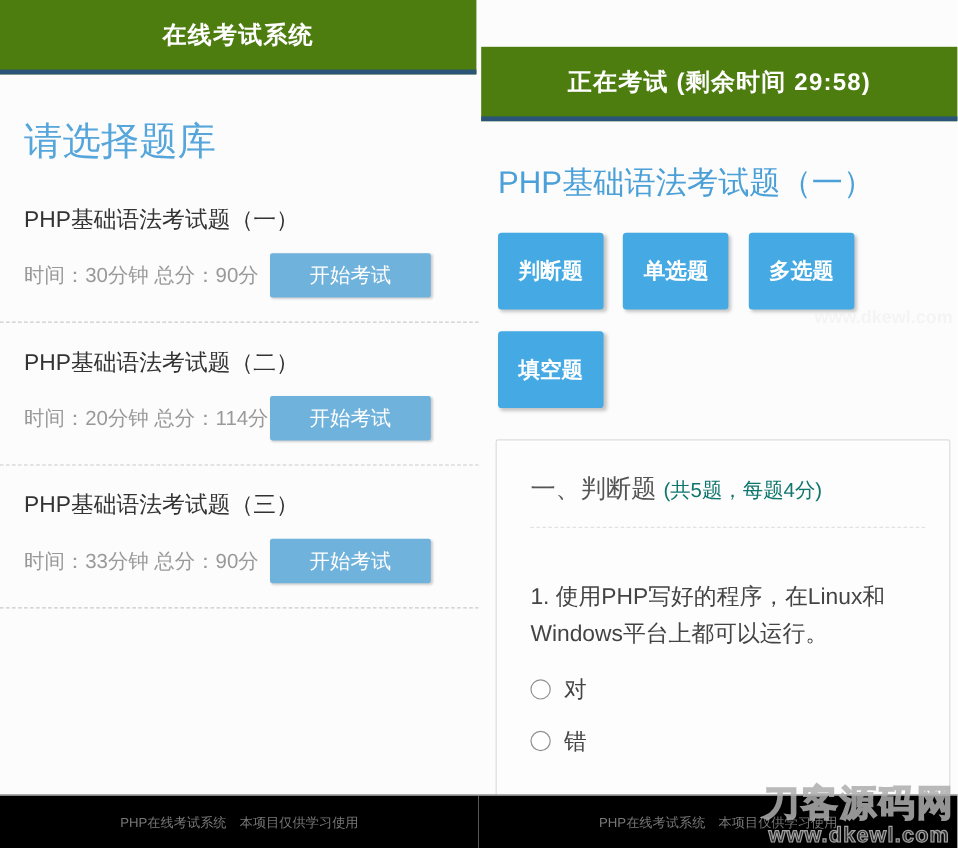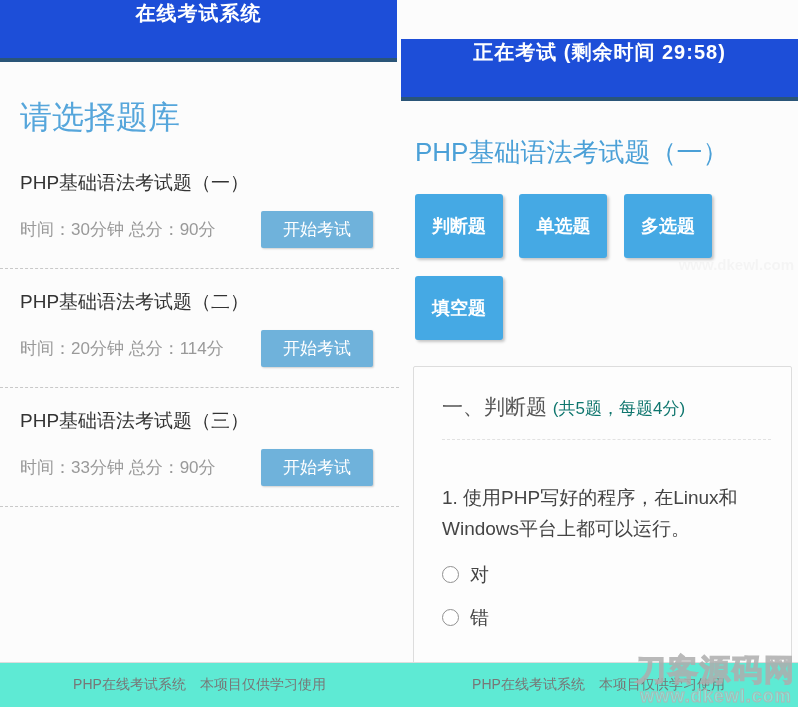--- a/index.html
+++ b/index.html
@@ -3,41 +3,41 @@
 <meta charset="utf-8">
 <style>
   html,body { margin:0; padding:0; }
   body {
     width:798px; height:707px; position:relative; overflow:hidden;
     background:#ffffff; font-family:"Liberation Sans", sans-serif;
   }
   .app { display:flex; width:798px; height:707px; }
   .panel { width:399px; height:707px; position:relative; background:#fcfcfc; overflow:hidden; }
   .hdr {
-    height:58px; background:#1d4ed8; border-bottom:4px solid #2a5578;
-    color:#ffffff; display:flex; align-items:flex-start; justify-content:center;
+    height:58px; background:#4d7c0f; border-bottom:4px solid #2a5578;
+    color:#ffffff; display:flex; align-items:center; justify-content:center;
     font-size:20px; font-weight:bold; letter-spacing:1px;
   }
   .panel-left .hdr { margin-right:2px; }
   .panel-right .hdr { margin-left:2px;margin-top:39px; }
 
   
   .select-title {
     color:#56a6db; font-size:32px; font-weight:400;
     margin:34px 0 10px; padding:0 20px;
   }
   .exam-item { padding:20px 20px 20px 20px; border-bottom:1px dashed #c9c9c9; }
   .exam-name { font-size:19px; color:#333333; margin-bottom:15px; }
   .exam-row { display:flex; align-items:center; }
   .exam-meta { color:#999999; font-size:17px; flex:1; }
   .start-btn {
-    width:112px; height:37px; background:#6fb2db; color:#ffffff;
+    width:134px; height:37px; background:#6fb2db; color:#ffffff;
     font-size:17px; border:none; border-radius:2px; cursor:pointer;
     box-shadow:1px 1px 2px rgba(0,0,0,.18);
-    font-family:"Liberation Sans", sans-serif; margin-right:6px;
+    font-family:"Liberation Sans", sans-serif; margin-right:20px;
   }
 
   
   .exam-title {
     color:#4ba0d7; font-size:26px; font-weight:400;
     margin:34px 0 24px; padding:0 16px;
   }
   .type-btns { padding:0 16px; }
   .type-btn {
     background:#45a9e4; color:#ffffff; font-size:18px; font-weight:bold;
@@ -58,23 +58,23 @@
   .radio {
     width:17px; height:17px; border:1px solid #919191; border-radius:50%;
     margin-right:11px; background:#ffffff; flex:none; box-sizing:border-box;
   }
   .question-block { margin-top:42px; }
   .question-block:first-of-type { margin-top:0; }
 
   
   .footer {
     position:absolute; left:0; right:0; bottom:0; height:44px;
-    background:#5eead4; border-top:1px solid #dddddd; z-index:5;
+    background:#000000; border-top:1px solid #dddddd; z-index:5;
     display:flex; align-items:center; justify-content:center;
-    color:#777777; font-size:14px;
+    color:#777777; font-size:11px;
   }
 
   
   .wm { position:absolute; right:2px; bottom:2px; z-index:10; text-align:center; pointer-events:none; line-height:1; }
   .wm-cn {
     font-size:30px; font-weight:bold; letter-spacing:2px;
     color:rgba(255,255,255,.15); -webkit-text-stroke:1.4px #aeaeae; opacity:.85;
   }
   .wm-en {
     font-size:18px; font-weight:bold; letter-spacing:1px;

